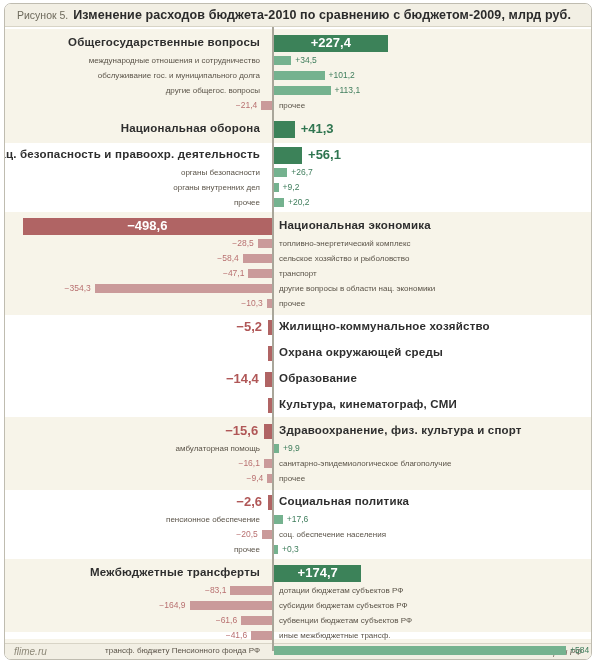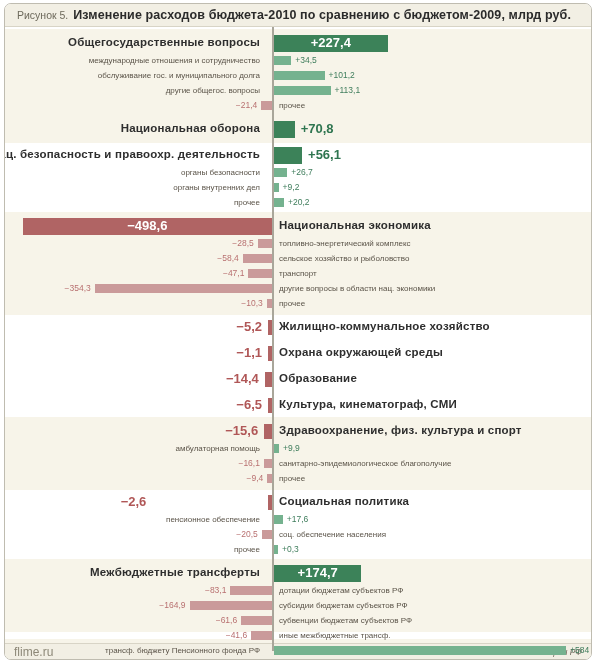--- a/index.html
+++ b/index.html
@@ -129,21 +129,21 @@
     left: 0; right: 0; bottom: 0;
     height: 16px;
     background: #f2efe4;
     border-top: 1px solid #d8d4c6;
     display: flex;
     align-items: center;
     justify-content: space-between;
     padding: 0 9px;
   }
   #site {
-    font-size: 12px; color: #8d8878;
+    font-size: 10px; color: #8d8878; font-style: italic;
   }
   #source {
     font-size: 8.5px; color: #6b6658; font-style: italic;
   }
 </style>
 </head>
 <body>
 
 <div id="frame">
 
@@ -184,21 +184,21 @@
           <div class="val minor-pos" style="top: 2.75px; left: 329.55px;">+113,1</div>
         </div>
         <div class="row minor" style="top: 71px; height: 15px;">
           <div class="bar neg-minor" style="height: 9px; top: 3px; left: 256.3px; width: 10.7px;"></div>
           <div class="lbl-right" style="left: 274px; top: 3.5px;">прочее</div>
           <div class="val minor-neg" style="top: 2.75px; left: 0px; width: 252.3px; text-align: right;">−21,4</div>
         </div>
         <div class="row major" style="top: 92px; height: 20px;">
           <div class="bar pos-major" style="height: 17px; top: 1.5px; left: 269px; width: 20.65px;"></div>
           <div class="lbl-left" style="right: 331px; top: 3.75px;">Национальная оборона</div>
-          <div class="val major-out-pos" style="top: 3px; left: 295.65px;">+70,8</div>
+          <div class="val major-out-pos" style="top: 3px; left: 295.65px;">+41,3</div>
         </div>
         <div class="row major" style="top: 118px; height: 20px;">
           <div class="bar pos-major" style="height: 17px; top: 1.5px; left: 269px; width: 28.05px;"></div>
           <div class="lbl-left" style="right: 331px; top: 3.75px;">Нац. безопасность и правоохр. деятельность</div>
           <div class="val major-out-pos" style="top: 3px; left: 303.05px;">+56,1</div>
         </div>
         <div class="row minor" style="top: 138px; height: 15px;">
           <div class="bar pos-minor" style="height: 9px; top: 3px; left: 269px; width: 13.35px;"></div>
           <div class="lbl-left" style="right: 331px; top: 3.5px;">органы безопасности</div>
           <div class="val minor-pos" style="top: 2.75px; left: 286.35px;">+26,7</div>
@@ -244,31 +244,29 @@
           <div class="val minor-neg" style="top: 2.75px; left: 0px; width: 257.85px; text-align: right;">−10,3</div>
         </div>
         <div class="row major" style="top: 290px; height: 20px;">
           <div class="bar neg-major" style="height: 15px; top: 2.5px; left: 263px; width: 4px;"></div>
           <div class="lbl-right" style="left: 274px; top: 3.75px;">Жилищно-коммунальное хозяйство</div>
           <div class="val major-out-neg" style="top: 3px; left: 0px; width: 257px; text-align: right;">−5,2</div>
         </div>
         <div class="row major" style="top: 316px; height: 20px;">
           <div class="bar neg-major" style="height: 15px; top: 2.5px; left: 263px; width: 4px;"></div>
           <div class="lbl-right" style="left: 274px; top: 3.75px;">Охрана окружающей среды</div>
-          <div class="val major-out-neg" style="top: 3px; left: 0px; width: 257px; text-align: right;">−1,1</div>
         </div>
         <div class="row major" style="top: 342px; height: 20px;">
           <div class="bar neg-major" style="height: 15px; top: 2.5px; left: 259.8px; width: 7.2px;"></div>
           <div class="lbl-right" style="left: 274px; top: 3.75px;">Образование</div>
           <div class="val major-out-neg" style="top: 3px; left: 0px; width: 253.8px; text-align: right;">−14,4</div>
         </div>
         <div class="row major" style="top: 368px; height: 20px;">
           <div class="bar neg-major" style="height: 15px; top: 2.5px; left: 263px; width: 4px;"></div>
           <div class="lbl-right" style="left: 274px; top: 3.75px;">Культура, кинематограф,  СМИ</div>
-          <div class="val major-out-neg" style="top: 3px; left: 0px; width: 257px; text-align: right;">−6,5</div>
         </div>
         <div class="row major" style="top: 394px; height: 20px;">
           <div class="bar neg-major" style="height: 15px; top: 2.5px; left: 259.2px; width: 7.8px;"></div>
           <div class="lbl-right" style="left: 274px; top: 3.75px;">Здравоохранение,  физ. культура и спорт</div>
           <div class="val major-out-neg" style="top: 3px; left: 0px; width: 253.2px; text-align: right;">−15,6</div>
         </div>
         <div class="row minor" style="top: 414px; height: 15px;">
           <div class="bar pos-minor" style="height: 9px; top: 3px; left: 269px; width: 4.95px;"></div>
           <div class="lbl-left" style="right: 331px; top: 3.5px;">амбулаторная помощь</div>
           <div class="val minor-pos" style="top: 2.75px; left: 277.95px;">+9,9</div>
@@ -279,21 +277,21 @@
           <div class="val minor-neg" style="top: 2.75px; left: 0px; width: 254.95px; text-align: right;">−16,1</div>
         </div>
         <div class="row minor" style="top: 444px; height: 15px;">
           <div class="bar neg-minor" style="height: 9px; top: 3px; left: 262.3px; width: 4.7px;"></div>
           <div class="lbl-right" style="left: 274px; top: 3.5px;">прочее</div>
           <div class="val minor-neg" style="top: 2.75px; left: 0px; width: 258.3px; text-align: right;">−9,4</div>
         </div>
         <div class="row major" style="top: 465px; height: 20px;">
           <div class="bar neg-major" style="height: 15px; top: 2.5px; left: 263px; width: 4px;"></div>
           <div class="lbl-right" style="left: 274px; top: 3.75px;">Социальная  политика</div>
-          <div class="val major-out-neg" style="top: 3px; left: 0px; width: 257px; text-align: center;">−2,6</div>
+          <div class="val major-out-neg" style="top: 3px; left: 0px; width: 257px; text-align: right;">−2,6</div>
         </div>
         <div class="row minor" style="top: 485px; height: 15px;">
           <div class="bar pos-minor" style="height: 9px; top: 3px; left: 269px; width: 8.8px;"></div>
           <div class="lbl-left" style="right: 331px; top: 3.5px;">пенсионное обеспечение</div>
           <div class="val minor-pos" style="top: 2.75px; left: 281.8px;">+17,6</div>
         </div>
         <div class="row minor" style="top: 500px; height: 15px;">
           <div class="bar neg-minor" style="height: 9px; top: 3px; left: 256.75px; width: 10.25px;"></div>
           <div class="lbl-right" style="left: 274px; top: 3.5px;">соц. обеспечение населения</div>
           <div class="val minor-neg" style="top: 2.75px; left: 0px; width: 252.75px; text-align: right;">−20,5</div>

